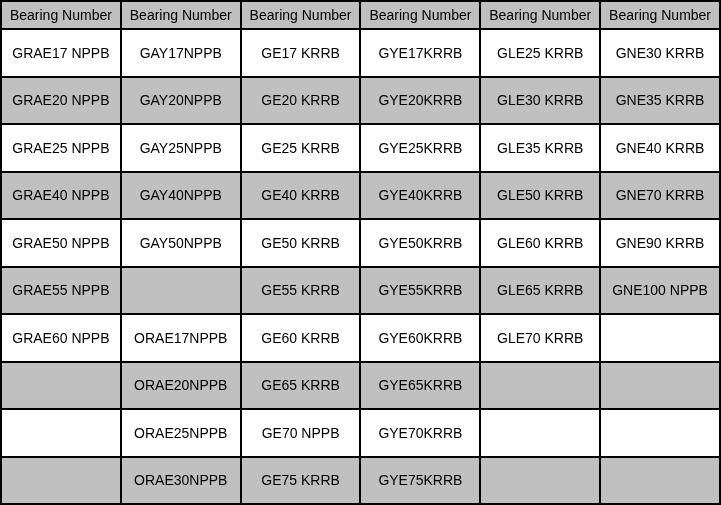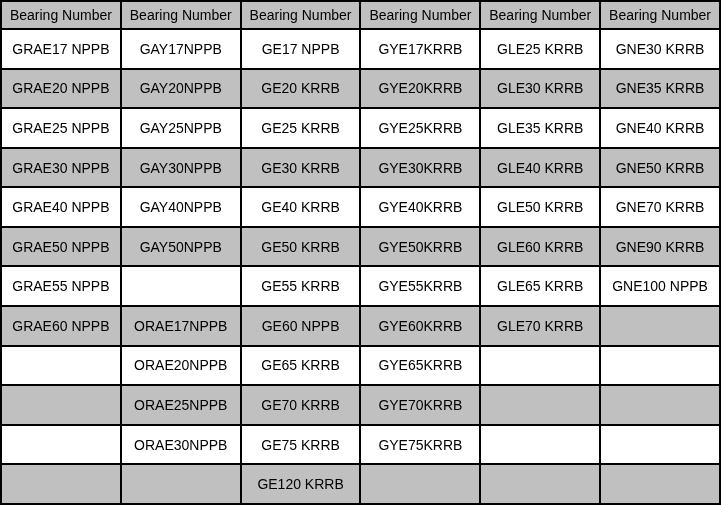--- a/index.html
+++ b/index.html
@@ -50,48 +50,40 @@
         <th data-name="column-header">Bearing Number</th>
         <th data-name="column-header">Bearing Number</th>
         <th data-name="column-header">Bearing Number</th>
         <th data-name="column-header">Bearing Number</th>
       </tr>
   </thead>
   <tbody data-name="table-body" id="table-body">
       <tr data-name="table-row">
         <td data-name="bearing-number-cell">GRAE17 NPPB</td>
         <td data-name="bearing-number-cell">GAY17NPPB</td>
-        <td data-name="bearing-number-cell">GE17 NPPB</td>
+        <td data-name="bearing-number-cell">GE17 KRRB</td>
         <td data-name="bearing-number-cell">GYE17KRRB</td>
         <td data-name="bearing-number-cell">GLE25 KRRB</td>
         <td data-name="bearing-number-cell">GNE30 KRRB</td>
       </tr>
       <tr data-name="table-row">
         <td data-name="bearing-number-cell">GRAE20 NPPB</td>
         <td data-name="bearing-number-cell">GAY20NPPB</td>
         <td data-name="bearing-number-cell">GE20 KRRB</td>
         <td data-name="bearing-number-cell">GYE20KRRB</td>
         <td data-name="bearing-number-cell">GLE30 KRRB</td>
         <td data-name="bearing-number-cell">GNE35 KRRB</td>
       </tr>
       <tr data-name="table-row">
         <td data-name="bearing-number-cell">GRAE25 NPPB</td>
         <td data-name="bearing-number-cell">GAY25NPPB</td>
         <td data-name="bearing-number-cell">GE25 KRRB</td>
         <td data-name="bearing-number-cell">GYE25KRRB</td>
         <td data-name="bearing-number-cell">GLE35 KRRB</td>
         <td data-name="bearing-number-cell">GNE40 KRRB</td>
-      </tr>
-      <tr data-name="table-row">
-        <td data-name="bearing-number-cell">GRAE30 NPPB</td>
-        <td data-name="bearing-number-cell">GAY30NPPB</td>
-        <td data-name="bearing-number-cell">GE30 KRRB</td>
-        <td data-name="bearing-number-cell">GYE30KRRB</td>
-        <td data-name="bearing-number-cell">GLE40 KRRB</td>
-        <td data-name="bearing-number-cell">GNE50 KRRB</td>
       </tr>
       <tr data-name="table-row">
         <td data-name="bearing-number-cell">GRAE40 NPPB</td>
         <td data-name="bearing-number-cell">GAY40NPPB</td>
         <td data-name="bearing-number-cell">GE40 KRRB</td>
         <td data-name="bearing-number-cell">GYE40KRRB</td>
         <td data-name="bearing-number-cell">GLE50 KRRB</td>
         <td data-name="bearing-number-cell">GNE70 KRRB</td>
       </tr>
       <tr data-name="table-row">
@@ -106,51 +98,43 @@
         <td data-name="bearing-number-cell">GRAE55 NPPB</td>
         <td data-name="bearing-number-cell"></td>
         <td data-name="bearing-number-cell">GE55 KRRB</td>
         <td data-name="bearing-number-cell">GYE55KRRB</td>
         <td data-name="bearing-number-cell">GLE65 KRRB</td>
         <td data-name="bearing-number-cell">GNE100 NPPB</td>
       </tr>
       <tr data-name="table-row">
         <td data-name="bearing-number-cell">GRAE60 NPPB</td>
         <td data-name="bearing-number-cell">ORAE17NPPB</td>
-        <td data-name="bearing-number-cell">GE60 NPPB</td>
+        <td data-name="bearing-number-cell">GE60 KRRB</td>
         <td data-name="bearing-number-cell">GYE60KRRB</td>
         <td data-name="bearing-number-cell">GLE70 KRRB</td>
         <td data-name="bearing-number-cell"></td>
       </tr>
       <tr data-name="table-row">
         <td data-name="bearing-number-cell"></td>
         <td data-name="bearing-number-cell">ORAE20NPPB</td>
         <td data-name="bearing-number-cell">GE65 KRRB</td>
         <td data-name="bearing-number-cell">GYE65KRRB</td>
         <td data-name="bearing-number-cell"></td>
         <td data-name="bearing-number-cell"></td>
       </tr>
       <tr data-name="table-row">
         <td data-name="bearing-number-cell"></td>
         <td data-name="bearing-number-cell">ORAE25NPPB</td>
-        <td data-name="bearing-number-cell">GE70 KRRB</td>
+        <td data-name="bearing-number-cell">GE70 NPPB</td>
         <td data-name="bearing-number-cell">GYE70KRRB</td>
         <td data-name="bearing-number-cell"></td>
         <td data-name="bearing-number-cell"></td>
       </tr>
       <tr data-name="table-row">
         <td data-name="bearing-number-cell"></td>
         <td data-name="bearing-number-cell">ORAE30NPPB</td>
         <td data-name="bearing-number-cell">GE75 KRRB</td>
         <td data-name="bearing-number-cell">GYE75KRRB</td>
         <td data-name="bearing-number-cell"></td>
         <td data-name="bearing-number-cell"></td>
       </tr>
-      <tr data-name="table-row">
-        <td data-name="bearing-number-cell"></td>
-        <td data-name="bearing-number-cell"></td>
-        <td data-name="bearing-number-cell">GE120 KRRB</td>
-        <td data-name="bearing-number-cell"></td>
-        <td data-name="bearing-number-cell"></td>
-        <td data-name="bearing-number-cell"></td>
-      </tr>
     </tbody>
 </table>
 
 </body></html>

